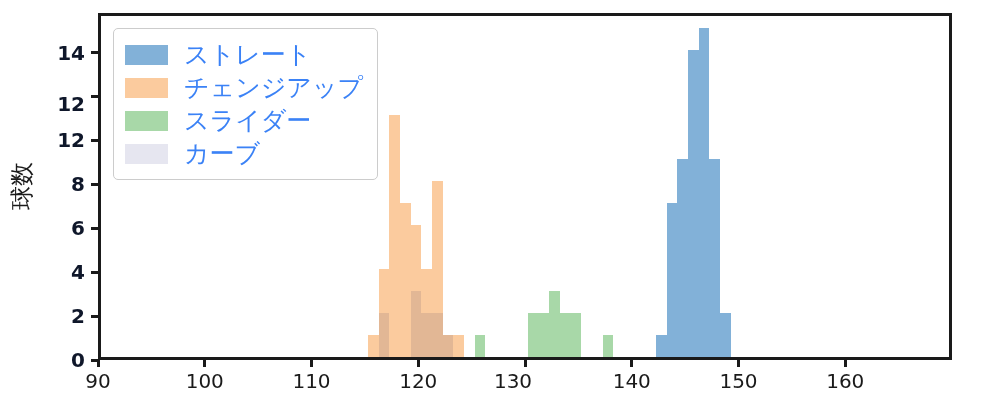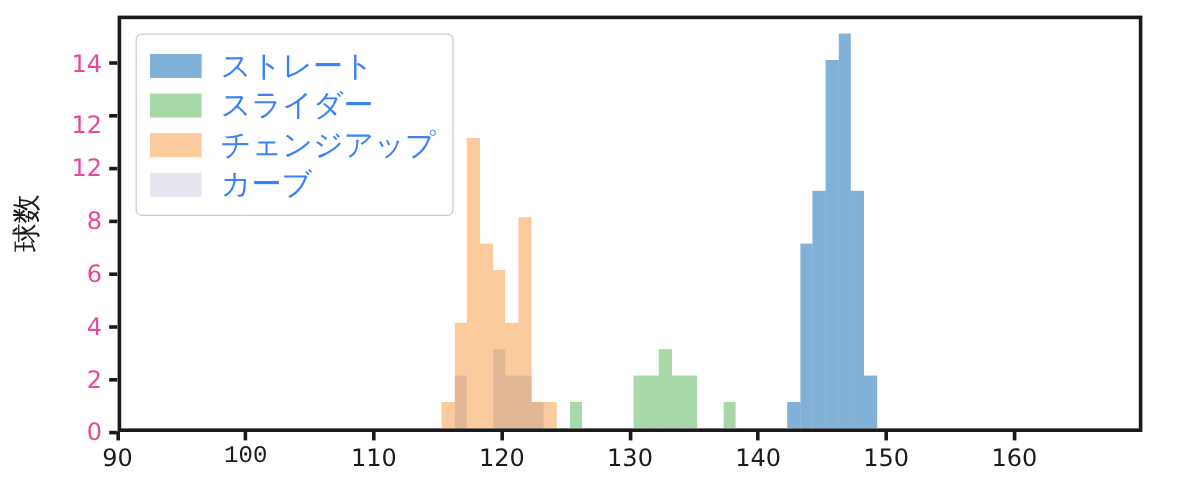--- a/index.html
+++ b/index.html
@@ -27,22 +27,22 @@
   
   .xtick{position:absolute;top:360px;width:0;height:7px;border-left:3px solid #1a1a1a;}
   .xticklabel{
     position:absolute;top:369px;
     font-size:20px;color:#1a1a1a;
     transform:translateX(-50%);white-space:nowrap;
   }
   .ytick{position:absolute;left:91px;height:0;width:7px;border-top:3px solid #1a1a1a;}
   .yticklabel{
     position:absolute;left:85px;
-    font-size:20px;color:#ec4899;
-    transform:translate(-100%,-50%);white-space:nowrap;
+    font-size:20px;color:#0f172a;
+    transform:translate(-100%,-50%);white-space:nowrap;font-weight:bold;
   }
   #ylabel{
     position:absolute;
     left:22px;top:186px;
     font-size:24px;color:#1a1a1a;
     transform:translate(-50%,-50%) rotate(-90deg);
     white-space:nowrap;
   }
 
   
@@ -80,27 +80,27 @@
       <div class="yticklabel" style="top: 140.38px;">12</div>
       <div class="ytick" style="top: 94.9557px;"></div>
       <div class="yticklabel" style="top: 104px;">12</div>
       <div class="ytick" style="top: 51.0316px;"></div>
       <div class="yticklabel" style="top: 52.5316px;">14</div>
     </div>
   <div id="xticks-layer">
       <div class="xtick" style="left: 96.5px;"></div>
       <div class="xticklabel" style="left: 98px; text-align: center;">90</div>
       <div class="xtick" style="left: 203.25px;"></div>
-      <div class="xticklabel" style="left: 204.75px; font-family: Liberation Mono, monospace;">100</div>
+      <div class="xticklabel" style="left: 204.75px;">100</div>
       <div class="xtick" style="left: 310px;"></div>
       <div class="xticklabel" style="left: 311.5px;">110</div>
       <div class="xtick" style="left: 416.75px;"></div>
       <div class="xticklabel" style="left: 418.25px;">120</div>
       <div class="xtick" style="left: 523.5px;"></div>
-      <div class="xticklabel" style="left: 525px; text-align: center;">130</div>
+      <div class="xticklabel" style="left: 513px; text-align: center;">130</div>
       <div class="xtick" style="left: 630.25px;"></div>
       <div class="xticklabel" style="left: 631.75px;">140</div>
       <div class="xtick" style="left: 737px;"></div>
       <div class="xticklabel" style="left: 738.5px;">150</div>
       <div class="xtick" style="left: 843.75px;"></div>
       <div class="xticklabel" style="left: 845.25px;">160</div>
     </div>
 
   <div id="plot">
     <div id="bars">
@@ -134,26 +134,26 @@
         <div class="bar" title="カーブ 122-123: 1" style="left: 341.6px; width: 10.675px; height: 21.962px; background: rgb(230, 230, 240); mix-blend-mode: multiply;"></div>
       </div>
   </div>
 
   <div id="legend">
       <div class="legrow">
         <span class="legswatch" style="background: rgb(130, 177, 216);"></span>
         <span class="leglabel">ストレート</span>
       </div>
       <div class="legrow">
+        <span class="legswatch" style="background: rgb(251, 203, 158);"></span>
+        <span class="leglabel">チェンジアップ</span>
+      </div>
+      <div class="legrow">
         <span class="legswatch" style="background: rgb(168, 216, 168);"></span>
         <span class="leglabel">スライダー</span>
-      </div>
-      <div class="legrow">
-        <span class="legswatch" style="background: rgb(251, 203, 158);"></span>
-        <span class="leglabel">チェンジアップ</span>
       </div>
       <div class="legrow">
         <span class="legswatch" style="background: rgb(230, 230, 240);"></span>
         <span class="leglabel">カーブ</span>
       </div>
     </div>
 
 </div>
 
 </body></html>

